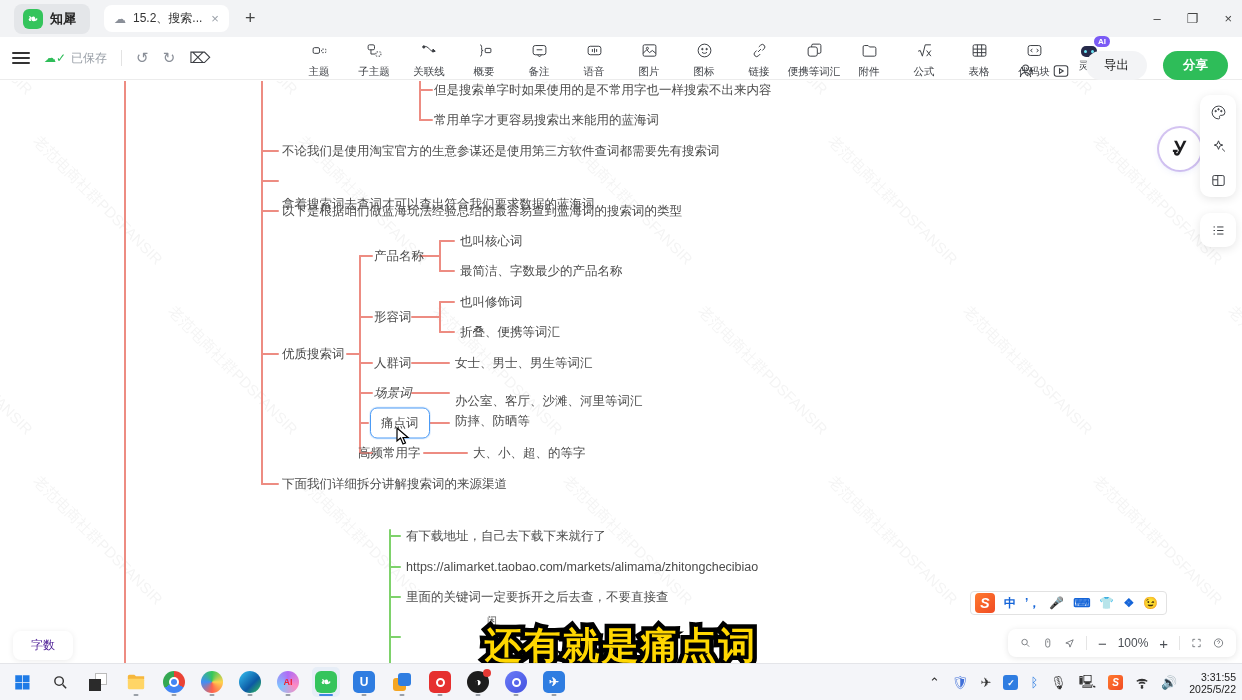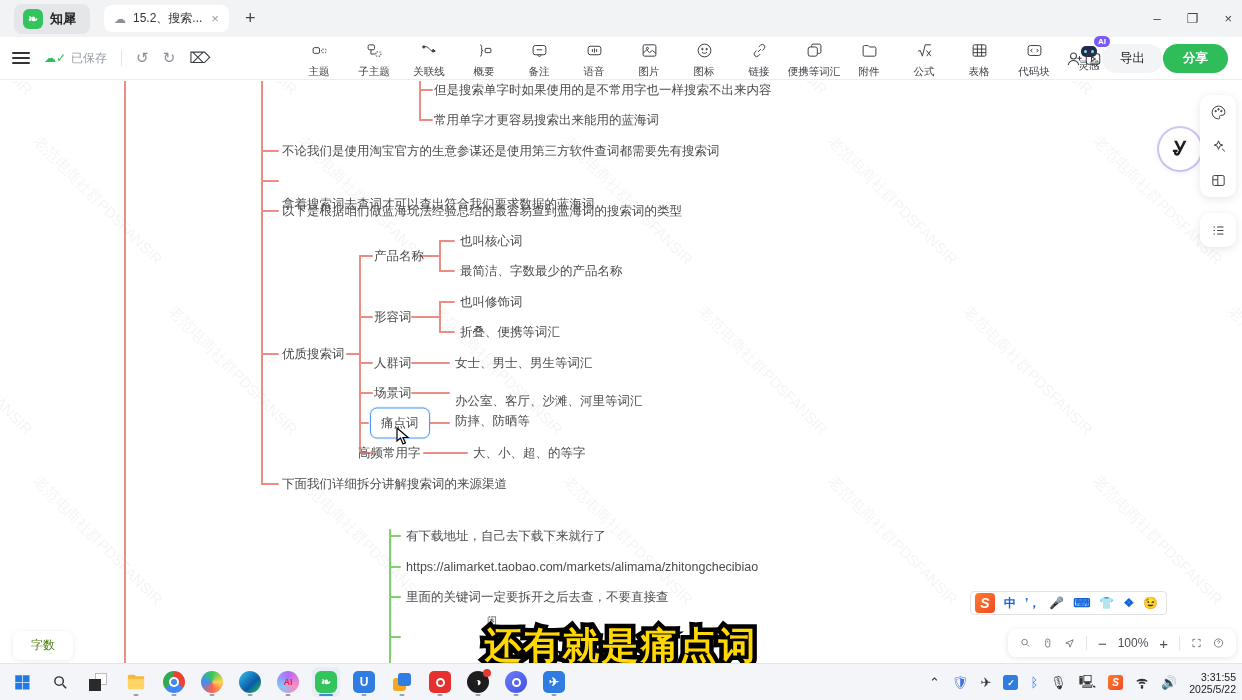--- a/index.html
+++ b/index.html
@@ -28,21 +28,21 @@
   .divider-v { width:1px; height:16px; background:#e3e3e3; }
   .tb-ico { font-size:15px; color:#8a8f98; cursor:pointer; }
   .tb-center { position:absolute; left:296px; top:0; height:43px; display:flex; align-items:flex-start; gap:9px; }
   .tool { width:46px; display:flex; flex-direction:column; align-items:center; padding-top:5px; cursor:pointer; position:relative; }
   .tool svg { width:17px; height:17px; stroke:#3c3f44; fill:none; stroke-width:1.4; }
   .tool .tlabel { font-size:10.5px; color:#3c3f44; margin-top:2px; white-space:nowrap; }
   .ai-badge { position:absolute; top:-1px; right:2px; background:#7b5bf5; color:#fff; font-size:8px; font-weight:bold; border-radius:7px; padding:1px 4px; }
   .robot-head { width:16px; height:11px; margin-top:4px; background:#262a4a; border-radius:5px; position:relative; }
   .robot-head::before, .robot-head::after { content:""; position:absolute; top:4px; width:3px; height:3px; border-radius:50%; background:#6ee7f5; }
   .robot-head::before{ left:3px;} .robot-head::after{ right:3px;}
-  .tb-right { position:absolute; right:14px; top:0; height:43px; display:flex; align-items:center; }
+  .tb-right { position:absolute; right:14px; top:0; height:43px; display:flex; align-items:flex-end; gap:16px; }
   .tb-right svg { width:18px; height:18px; stroke:#3c3f44; fill:none; stroke-width:1.4; cursor:pointer; }
   .btn-export { background:#f3f4f6; border-radius:15px; padding:6px 18px; font-size:12.5px; color:#222; cursor:pointer; }
   .btn-share { background:#2ebd59; border-radius:15px; padding:6px 20px; font-size:12.5px; color:#fff; font-weight:bold; cursor:pointer; }
 
   
   .canvas { position:absolute; left:0; top:81px; width:1242px; height:582px; background:#fff; overflow:hidden; }
   .wm { position:absolute; font-size:15px; color:rgba(60,60,60,0.055); white-space:nowrap; transform:rotate(45deg); pointer-events:none; }
   .mm-node { position:absolute; font-size:12.5px; color:#4b4b4b; white-space:nowrap; transform:translateY(-50%); }
   .mm-node.selected { border:1.6px solid #4c9bf5; border-radius:7px; padding:6px 10px; background:#fff; box-shadow:0 0 0 1px rgba(76,155,245,.15); }
   svg.mm-lines { position:absolute; left:0; top:0; pointer-events:none; }
@@ -55,21 +55,21 @@
   .subtitle .fill { position:absolute; left:0; top:0; color:#ffd701; }
 
   
   .side-panel { position:absolute; background:#fff; border-radius:10px; box-shadow:0 2px 10px rgba(0,0,0,.10); display:flex; flex-direction:column; align-items:center; }
   .side-panel .sico { width:36px; height:34px; display:flex; align-items:center; justify-content:center; cursor:pointer; }
   .side-panel svg { width:17px; height:17px; stroke:#3c3f44; fill:none; stroke-width:1.4; }
   .ai-float { position:absolute; left:1162px; top:50px; width:36px; height:36px; border-radius:50%; background:#fff; display:flex; align-items:center; justify-content:center; cursor:pointer;
     box-shadow:0 0 0 3px rgba(255,255,255,1), 0 0 0 5px rgba(180,150,230,.55), 0 2px 8px rgba(120,140,230,.45); font-size:19px; font-weight:bold; color:#1d1d1f; }
 
   
-  .wordcount { position:absolute; left:13px; top:550px; background:#fff; border-radius:8px; box-shadow:0 1px 6px rgba(0,0,0,.08); padding:6px 18px; font-size:12px; color:#4d7c0f; }
+  .wordcount { position:absolute; left:13px; top:550px; background:#fff; border-radius:8px; box-shadow:0 1px 6px rgba(0,0,0,.08); padding:6px 18px; font-size:12px; color:#4c1d95; }
   .zoombar { position:absolute; left:1008px; top:548px; width:228px; height:28px; background:#fff; border-radius:8px; box-shadow:0 1px 6px rgba(0,0,0,.10); display:flex; align-items:center; gap:11px; padding:0 12px; color:#4b4f55; font-size:13px; }
   .zoombar svg { width:14px; height:14px; stroke:#4b4f55; fill:none; stroke-width:1.5; cursor:pointer; }
   .zoombar .zdiv { width:1px; height:14px; background:#e5e5e5; }
   .zoombar .zbtn { cursor:pointer; font-size:15px; }
   .zoom-pct { font-size:12px; }
 
   
   .imebar { position:absolute; left:970px; top:510px; height:24px; background:#fff; border:1px solid #e2e2e2; border-radius:4px; display:flex; align-items:center; gap:9px; padding:0 8px 0 4px; }
   .ime-s { width:20px; height:20px; background:linear-gradient(135deg,#ff7a2f,#f04b23); border-radius:4px; color:#fff; font-weight:bold; font-size:14px; display:flex; align-items:center; justify-content:center; font-style:italic; }
   .imebar .iitem { font-size:12px; color:#1464d8; font-weight:bold; cursor:pointer; }
@@ -329,21 +329,21 @@
         <div class="mm-node" style="left: 282px; top: 130px;">以下是根据咱们做蓝海玩法经验总结的最容易查到蓝海词的搜索词的类型</div>
         <div class="mm-node" style="left: 282px; top: 273px;">优质搜索词</div>
         <div class="mm-node" style="left: 374px; top: 175px;">产品名称</div>
         <div class="mm-node" style="left: 460px; top: 160px;">也叫核心词</div>
         <div class="mm-node" style="left: 460px; top: 190px;">最简洁、字数最少的产品名称</div>
         <div class="mm-node" style="left: 374px; top: 236px;">形容词</div>
         <div class="mm-node" style="left: 460px; top: 221px;">也叫修饰词</div>
         <div class="mm-node" style="left: 460px; top: 251px;">折叠、便携等词汇</div>
         <div class="mm-node" style="left: 374px; top: 282px;">人群词</div>
         <div class="mm-node" style="left: 455px; top: 282px;">女士、男士、男生等词汇</div>
-        <div class="mm-node" style="left: 374px; top: 312px;">场景词</div>
+        <div class="mm-node" style="left: 374px; top: 312px; font-style: italic;">场景词</div>
         <div class="mm-node" style="left: 455px; top: 320px;">办公室、客厅、沙滩、河里等词汇</div>
         <div class="mm-node selected" style="left: 370px; top: 342px;">痛点词</div>
         <div class="mm-node" style="left: 455px; top: 340px;">防摔、防晒等</div>
         <div class="mm-node" style="left: 358px; top: 372px;">高频常用字</div>
         <div class="mm-node" style="left: 473px; top: 372px;">大、小、超、的等字</div>
         <div class="mm-node" style="left: 282px; top: 403px;">下面我们详细拆分讲解搜索词的来源渠道</div>
         <div class="mm-node" style="left: 406px; top: 455px;">有下载地址，自己去下载下来就行了</div>
         <div class="mm-node" style="left: 406px; top: 486px;">https://alimarket.taobao.com/markets/alimama/zhitongchecibiao</div>
         <div class="mm-node" style="left: 406px; top: 516px;">里面的关键词一定要拆开之后去查，不要直接查</div>
       </div>

